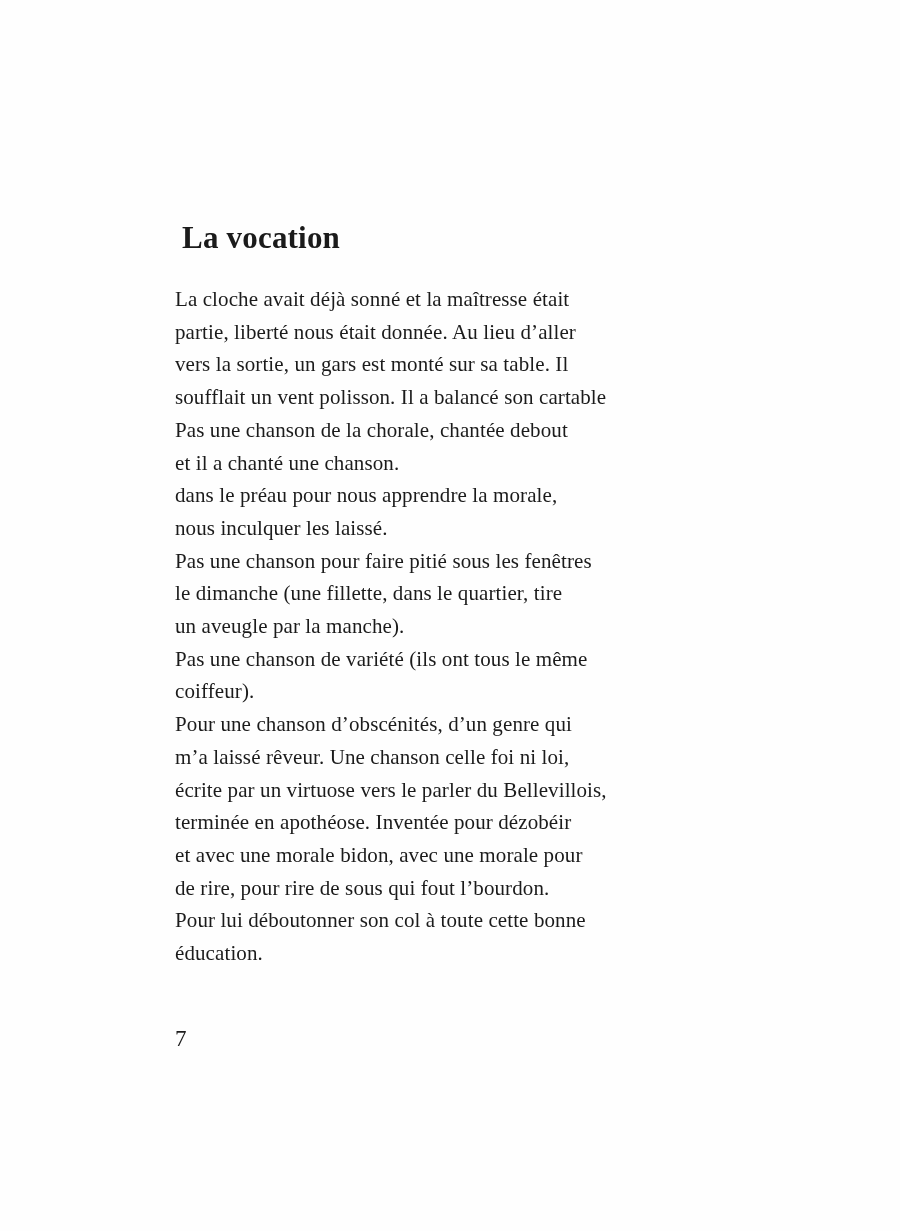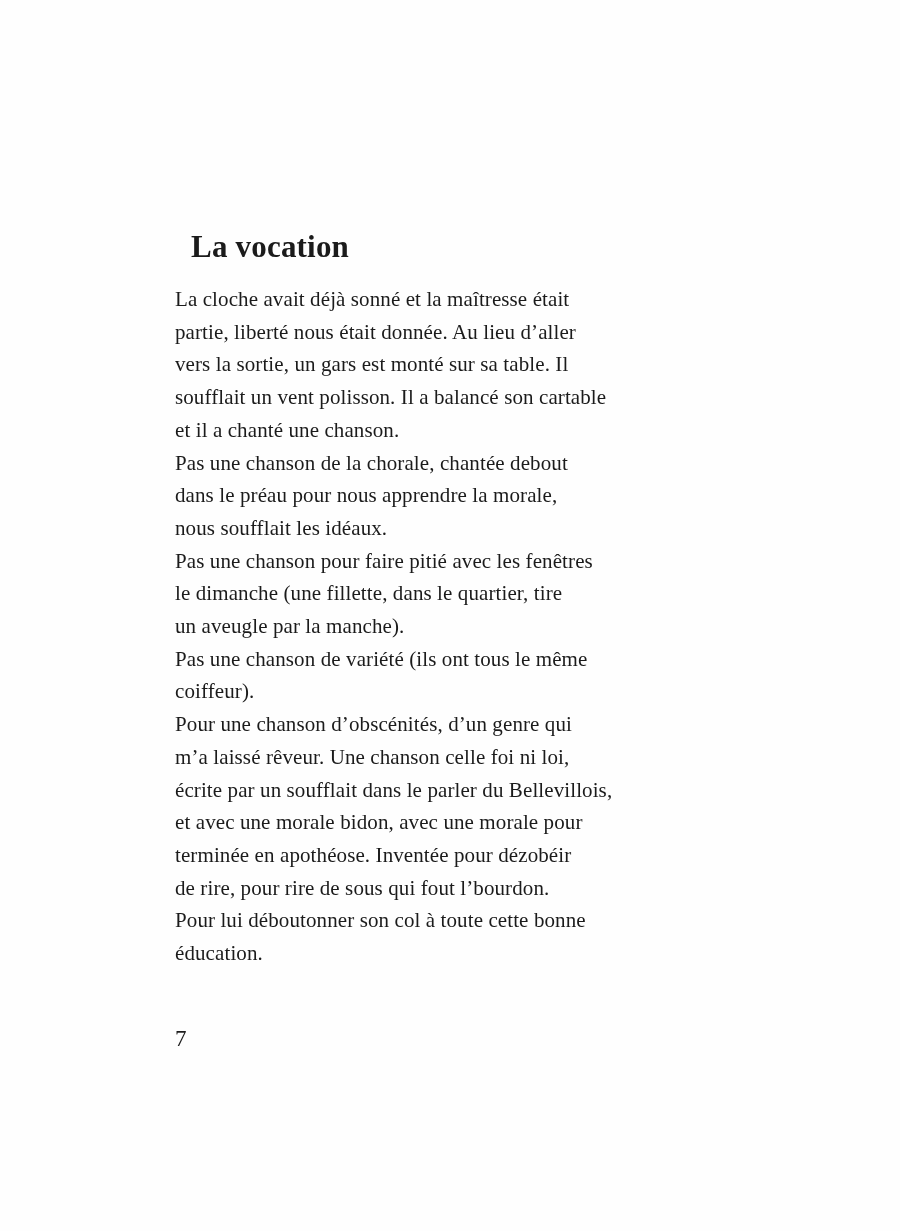--- a/index.html
+++ b/index.html
@@ -13,21 +13,21 @@
     height: 1231px;
     background: #fefefe;
     color: #1b1b1b;
     font-family: "Liberation Serif", "DejaVu Serif", serif;
     overflow: hidden;
   }
   .page-title {
     position: absolute;
     left: 175px;
     top: 212px;
-    margin: 16px;
+    margin: 7px;
     font-size: 31px;
     line-height: 38px;
     font-weight: 700;
     letter-spacing: 0.2px;
     white-space: nowrap;
   }
   .text-body {
     position: absolute;
     left: 175px;
     top: 283px;
@@ -52,33 +52,33 @@
 
 <div class="book-page">
   <h1 class="page-title">La vocation</h1>
 
   <div class="text-body">
 
   <div class="text-line">La cloche avait déjà sonné et la maîtresse était</div>
       <div class="text-line">partie, liberté nous était donnée. Au lieu d’aller</div>
       <div class="text-line">vers la sortie, un gars est monté sur sa table. Il</div>
       <div class="text-line">soufflait un vent polisson. Il a balancé son cartable</div>
+      <div class="text-line">Pas une chanson de la chorale, chantée debout</div>
       <div class="text-line">et il a chanté une chanson.</div>
-      <div class="text-line">Pas une chanson de la chorale, chantée debout</div>
       <div class="text-line">dans le préau pour nous apprendre la morale,</div>
-      <div class="text-line">nous soufflait les idéaux.</div>
-      <div class="text-line">Pas une chanson pour faire pitié avec les fenêtres</div>
+      <div class="text-line">nous inculquer les laissé.</div>
+      <div class="text-line">Pas une chanson pour faire pitié sous les fenêtres</div>
       <div class="text-line">le dimanche (une fillette, dans le quartier, tire</div>
       <div class="text-line">un aveugle par la manche).</div>
       <div class="text-line">Pas une chanson de variété (ils ont tous le même</div>
       <div class="text-line">coiffeur).</div>
       <div class="text-line">Pour une chanson d’obscénités, d’un genre qui</div>
       <div class="text-line">m’a laissé rêveur. Une chanson celle foi ni loi,</div>
-      <div class="text-line">écrite par un soufflait dans le parler du Bellevillois,</div>
+      <div class="text-line">écrite par un virtuose vers le parler du Bellevillois,</div>
+      <div class="text-line">terminée en apothéose. Inventée pour dézobéir</div>
       <div class="text-line">et avec une morale bidon, avec une morale pour</div>
-      <div class="text-line">terminée en apothéose. Inventée pour dézobéir</div>
       <div class="text-line">de rire, pour rire de sous qui fout l’bourdon.</div>
       <div class="text-line">Pour lui déboutonner son col à toute cette bonne</div>
       <div class="text-line">éducation.</div>
     </div>
 
   <div class="page-number">7</div>
 </div>
 
 </body></html>

